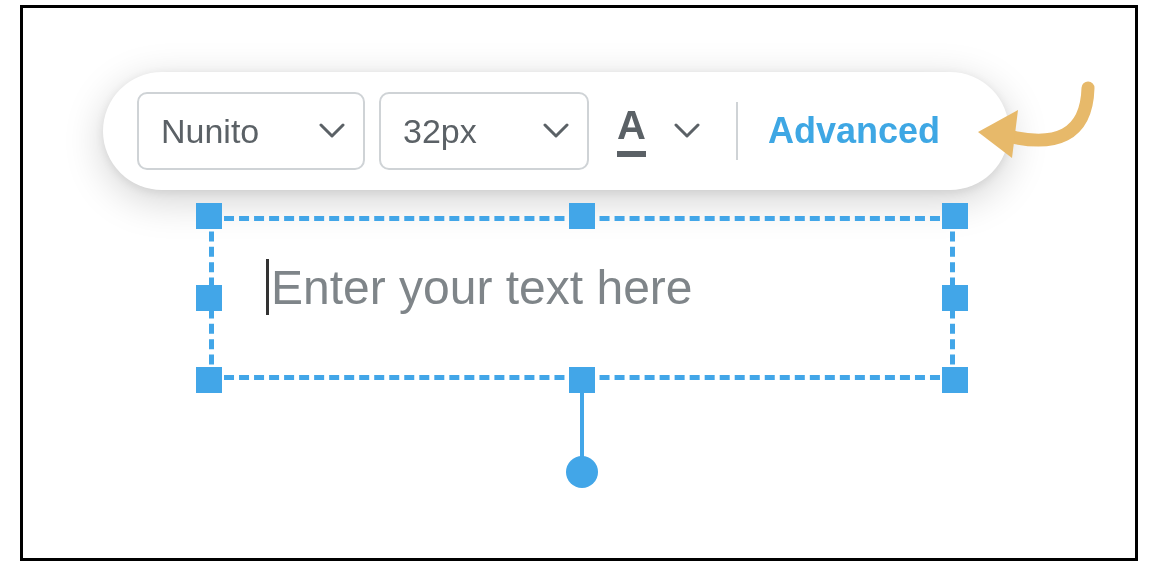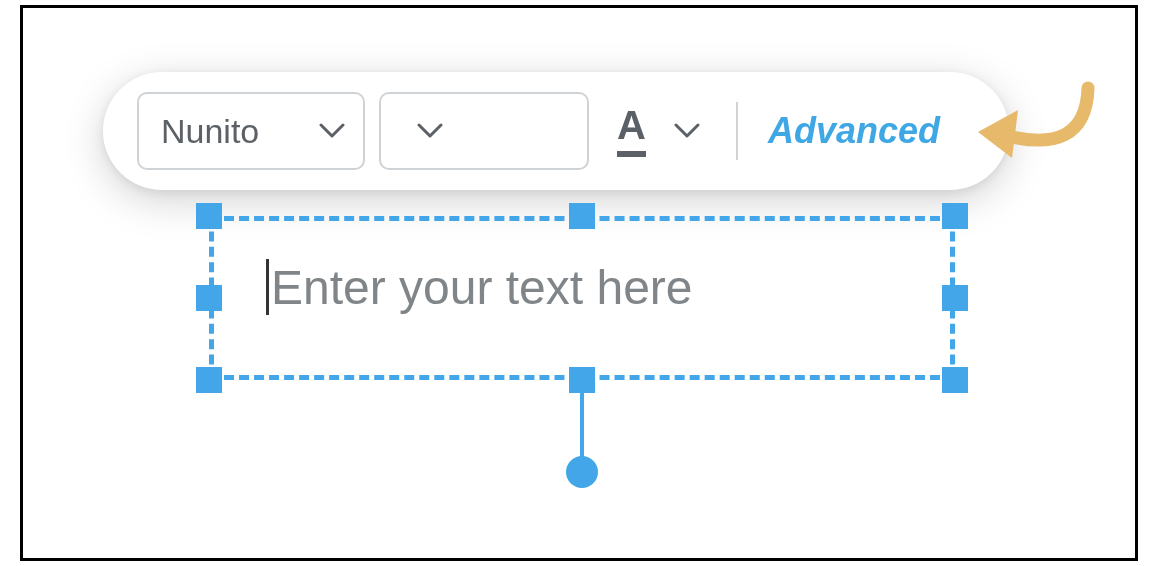--- a/index.html
+++ b/index.html
@@ -85,21 +85,20 @@
     margin: 0 10px 0 14px;
     flex-shrink: 0;
   }
 
   .advanced {
     font-size: 36px;
     font-weight: 600;
     color: #3ea7e4;
     cursor: pointer;
     padding: 0 6px;
-    font-style: italic;
   }
 
   
   .annotation-arrow {
     position: absolute;
     left: 945px;
     top: 68px;
     pointer-events: none;
   }
 
@@ -179,20 +178,21 @@
     <div class="select font-select">
       <span class="select-label">Nunito</span>
       <span class="chevron">
         <svg width="26" height="16" viewBox="0 0 26 16">
             <path d="M2 2 L13 13 L24 2" stroke="#5b6166" stroke-width="3" fill="none" stroke-linecap="round" stroke-linejoin="round"></path>
           </svg>
       </span>
     </div>
 
     <div class="select size-select">
+      <span class="select-label">32px</span>
       <span class="chevron">
         <svg width="26" height="16" viewBox="0 0 26 16">
             <path d="M2 2 L13 13 L24 2" stroke="#5b6166" stroke-width="3" fill="none" stroke-linecap="round" stroke-linejoin="round"></path>
           </svg>
       </span>
     </div>
 
     <div class="color-control">
       <span class="color-glyph">A</span>
       <span class="chevron">

